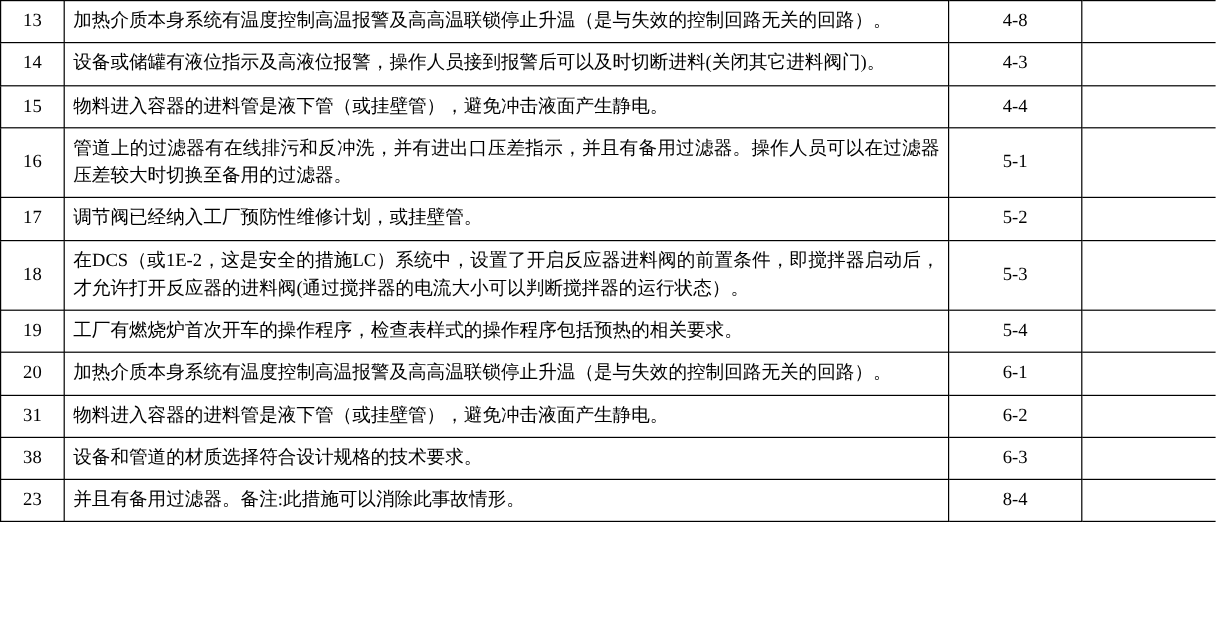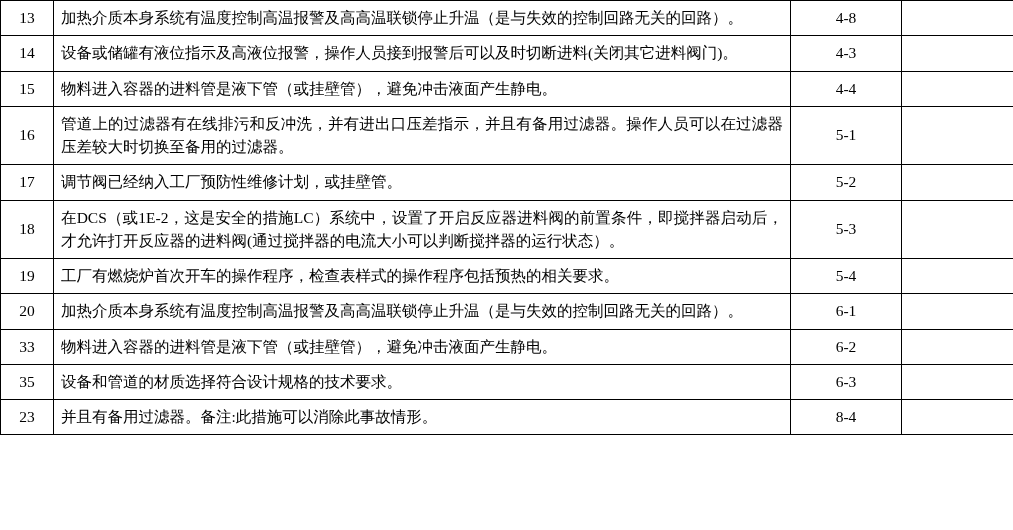--- a/index.html
+++ b/index.html
@@ -127,30 +127,30 @@
     <tr>
       <td class="col-index">20</td>
       <td class="col-desc">
           <span class="desc-text">加热介质本身系统有温度控制高温报警及高高温联锁停止升温（是与失效的控制回路无关的回路）。</span>
         </td>
       <td class="col-code">6-1</td>
       <td class="col-blank"></td>
     </tr>
 
     <tr>
-      <td class="col-index">33</td>
+      <td class="col-index">31</td>
       <td class="col-desc">
           <span class="desc-text">物料进入容器的进料管是液下管（或挂壁管），避免冲击液面产生静电。</span>
         </td>
       <td class="col-code">6-2</td>
       <td class="col-blank"></td>
     </tr>
 
     <tr>
-      <td class="col-index">35</td>
+      <td class="col-index">38</td>
       <td class="col-desc">
           <span class="desc-text">设备和管道的材质选择符合设计规格的技术要求。</span>
         </td>
       <td class="col-code">6-3</td>
       <td class="col-blank"></td>
     </tr>
 
     <tr>
       <td class="col-index">23</td>
       <td class="col-desc">

